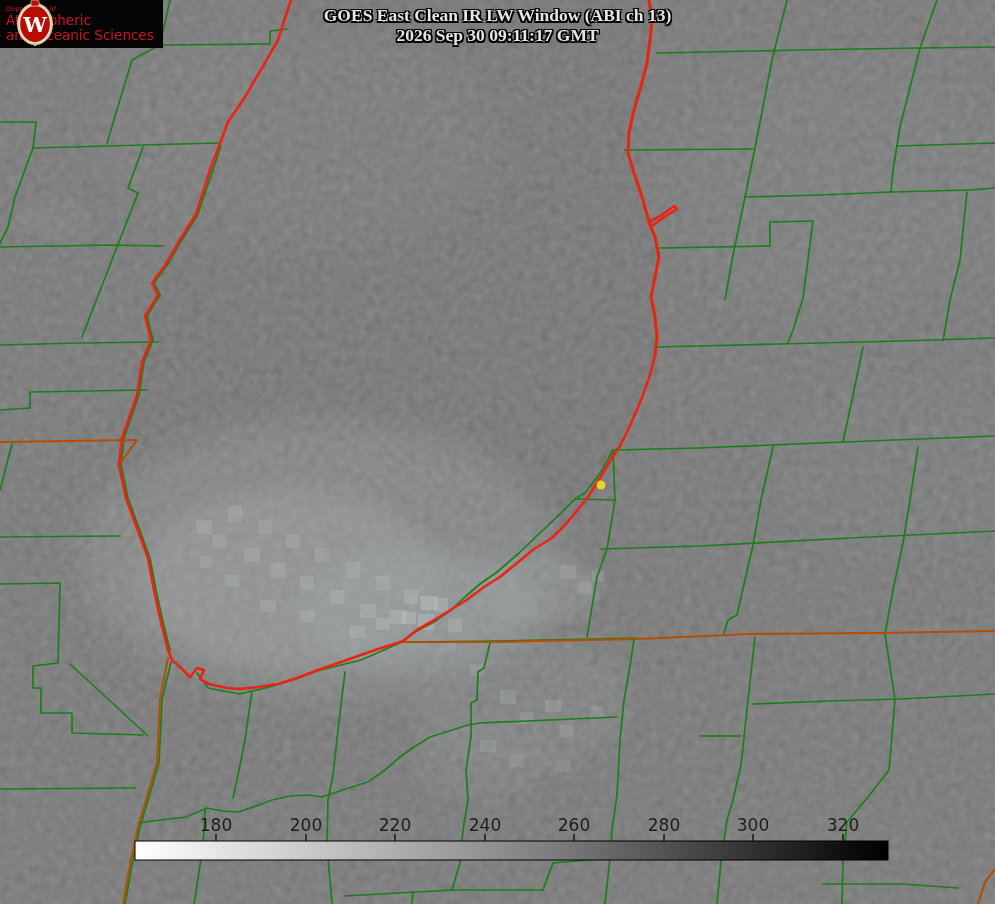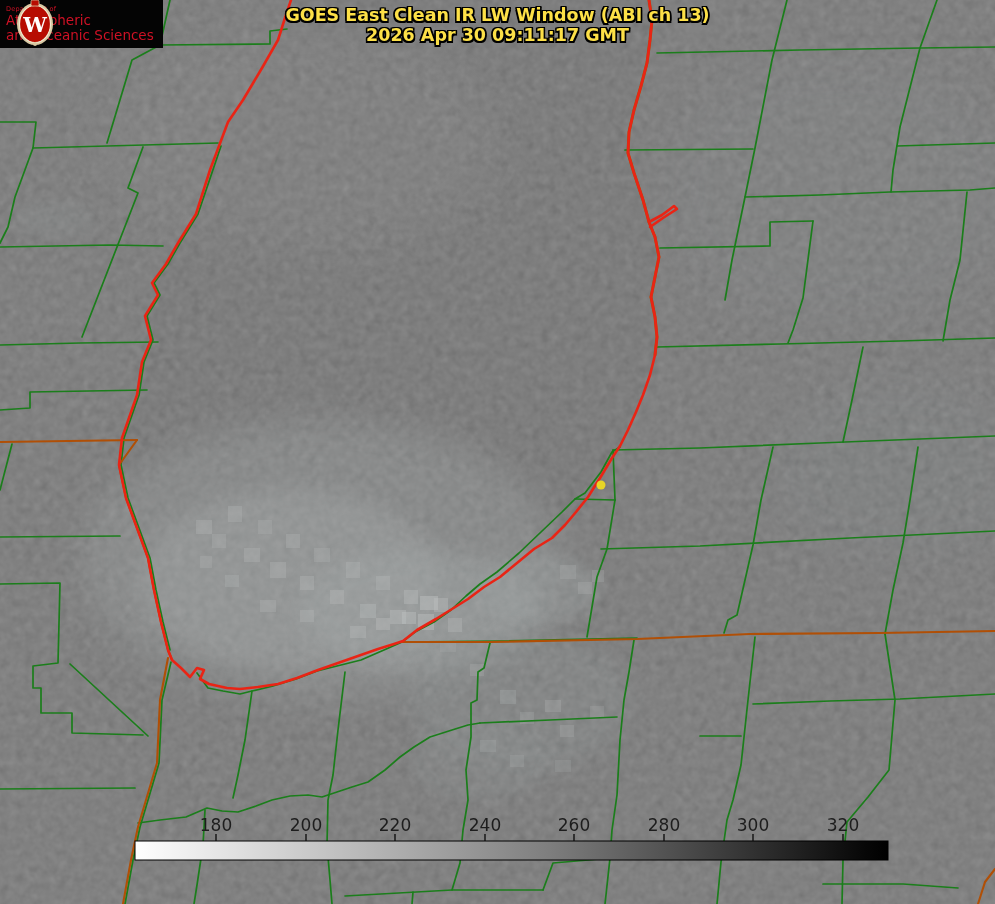--- a/index.html
+++ b/index.html
@@ -7,24 +7,24 @@
          font-family:"DejaVu Sans","Liberation Sans",sans-serif;background:#6d6d6d;}
   .stage svg{position:absolute;left:0;top:0;display:block;}
   .logo-panel{position:absolute;left:0;top:0;width:163px;height:48px;background:#040404;
               display:flex;align-items:center;z-index:5;}
   .crest{margin-left:14px;width:42px;height:46px;flex:0 0 auto;}
   .logo-text{margin-left:6px;color:#cf1125;line-height:1;}
   .logo-dept{font-size:6.5px;letter-spacing:.2px;margin-bottom:2px;}
   .logo-l1{font-size:13.5px;margin-bottom:1px;}
   .logo-l2{font-size:13.5px;}
   .title-block{position:absolute;left:0;top:5px;width:100%;text-align:center;z-index:4;
-               color:#fde047;font-weight:bold;font-size:17.5px;line-height:20px;
+               color:#e5e5e5;font-weight:bold;font-size:17.5px;line-height:20px;
                text-shadow:-1.5px -1.5px 0 #000,1.5px -1.5px 0 #000,-1.5px 1.5px 0 #000,
                            1.5px 1.5px 0 #000,0 -1.5px 0 #000,0 1.5px 0 #000,
-                           -1.5px 0 0 #000,1.5px 0 0 #000;}
+                           -1.5px 0 0 #000,1.5px 0 0 #000;font-family:Liberation Serif, serif;}
   .cb-label{font-size:17px;fill:#1d1d1d;}
   .map-line{fill:none;stroke-linejoin:round;stroke-linecap:round;}
 </style>
 </head>
 <body>
 
 <div class="stage">
 
 <svg width="995" height="904" viewBox="0 0 995 904">
   <defs>
@@ -219,16 +219,16 @@
     </svg>
     <div class="logo-text">
       <div class="logo-dept">Department of</div>
       <div class="logo-l1">Atmospheric</div>
       <div class="logo-l2">and Oceanic Sciences</div>
     </div>
   </div>
 
   <div class="title-block">
     <div>GOES East Clean IR LW Window (ABI ch 13)</div>
-    <div>2026 Apr 30 09:11:17 GMT</div>
+    <div>2026 Sep 30 09:11:17 GMT</div>
   </div>
 
 </div>
 
 </body></html>

